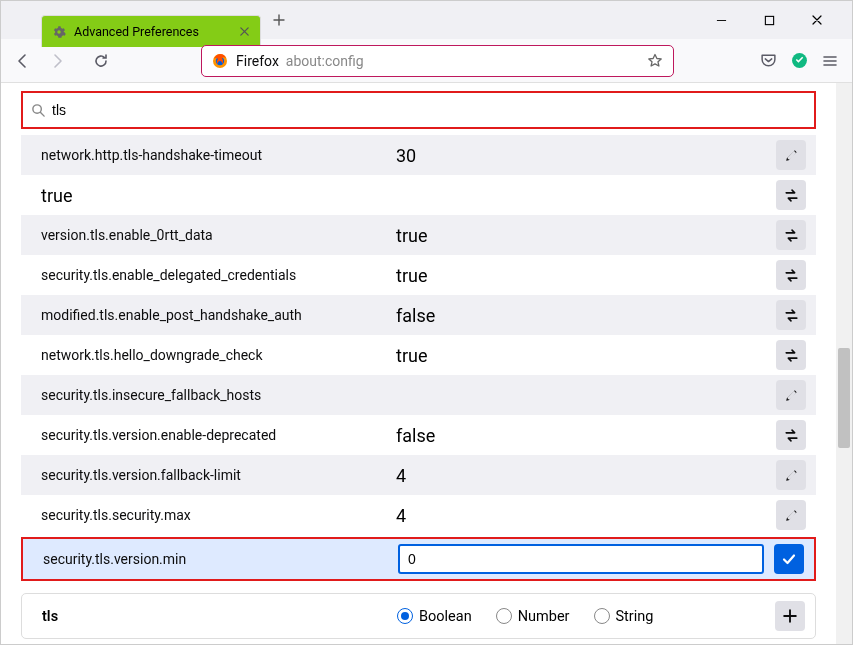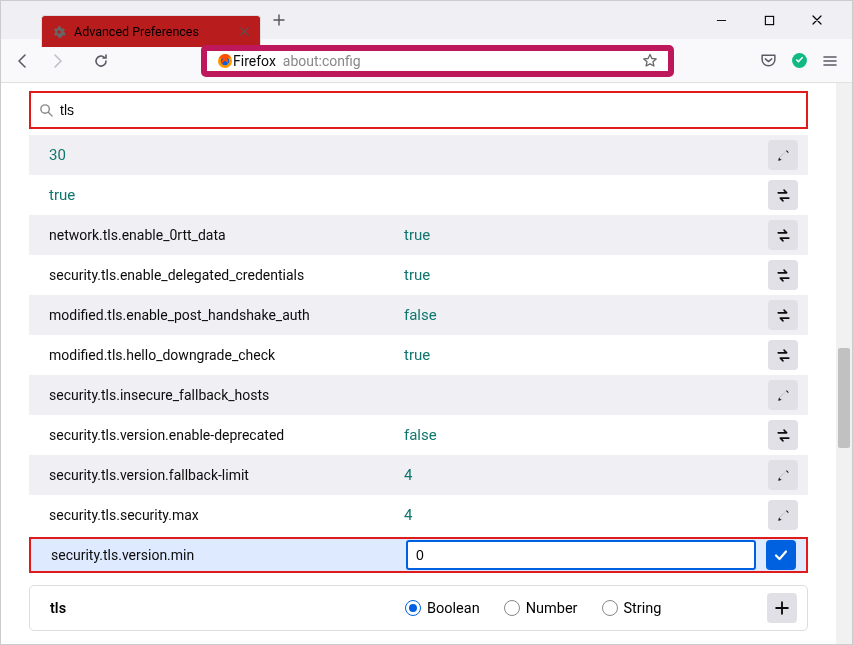--- a/index.html
+++ b/index.html
@@ -14,21 +14,21 @@
   border: 1px solid #ccc;
 }
 .titlebar {
   height: 38px;
   background: #f0f0f4;
   display: flex;
   align-items: center;
   padding-left: 40px;
 }
 .tab {
-  background: #b91c1c;
+  background: #84cc16;
   border-radius: 4px 4px 0 0;
   height: 32px;
   width: 220px;
   display: flex;
   align-items: center;
   padding: 0 10px;
   margin-top: 22px;
   gap: 8px;
   font-size: 12.5px;
   border: 1px solid #ddd;
@@ -57,34 +57,35 @@
 }
 .nav-btn {
   width: 28px; height: 28px; display:flex; align-items:center; justify-content:center;
   color: #5b5b66;
   border-radius: 4px;
 }
 .nav-btn.disabled { color: #bfbfc9; }
 .url-input {
   flex: 1;
   background: #fff;
-  border: 6px solid #be185d;
+  border: 1px solid #be185d;
   border-radius: 5px;
   height: 32px;
   display:flex;
   align-items:center;
   padding: 0 10px;
+  gap: 8px;
   margin: 0 80px 0 80px;
 }
 .url-input .ff-icon { width:16px; height:16px; }
 .url-text { color: #5b5b66; font-size: 14px; }
 .url-text .label { color: #0c0c0d; }
 .end-icons { display:flex; gap:14px; align-items:center; padding-right:6px;}
 .content-wrap { display: flex; height: calc(645px - 38px - 44px - 2px); }
-.content { flex:1; overflow: hidden; padding: 8px 28px; }
+.content { flex:1; overflow: hidden; padding: 8px 20px; }
 .scroll-gutter { width: 16px; background: #f1f1f1; position: relative; }
 .scroll-thumb { position: absolute; left:2px; right:2px; top:265px; height:100px; background:#c1c1c1; border-radius:2px;}
 .search-row {
   display:flex; align-items:center; gap: 10px; margin-bottom: 6px;
 }
 .search-box {
   border: 2.5px solid #e11b1b;
   flex: 1;
   height: 38px;
   display:flex; align-items:center; padding: 0 8px; gap:6px;
@@ -98,30 +99,30 @@
 }
 .show-only-label { font-size:14.5px; }
 .pref-list { }
 .pref-row {
   display:flex; align-items:center;
   height: 40px;
   padding: 0 10px 0 20px;
 }
 .pref-row.odd { background: #f0f0f4; }
 .pref-name { width: 355px; font-size:14px; color:#0c0c0d; }
-.pref-val { flex:1; font-size:15px; color:#0f766e; }
+.pref-val { flex:1; font-size:18px; color:#000000; }
 .action-btn {
   width: 30px; height: 30px; background:#e0e0e6; border-radius:4px;
   display:flex; align-items:center; justify-content:center;
   color:#0c0c0d;
 }
 .highlight-row {
   border: 2.5px solid #e11b1b;
   background: #deeaff;
-  height: 36px;
+  height: 44px;
   display:flex; align-items:center;
   padding: 0 10px 0 20px;
   margin-top: 2px;
 }
 .edit-input {
   flex:1; height: 30px; border: 2px solid #0061e0; border-radius:3px;
   padding: 0 8px; font-size:14px; outline:none;
   margin-right: 10px;
 }
 .confirm-btn {
@@ -250,37 +251,38 @@
       <svg width="15" height="15" viewBox="0 0 16 16">
             <circle cx="6.5" cy="6.5" r="4.5" fill="none" stroke="#888" stroke-width="1.5"></circle>
             <path stroke="#888" stroke-width="1.5" stroke-linecap="round" d="M10.2 10.2L14 14"></path>
           </svg>
       <input class="search-inner" value="tls" style="">
     </div>
   </div>
 
   <div class="pref-list" id="pref-list">
         <div class="pref-row odd">
+          <div class="pref-name">network.http.tls-handshake-timeout</div>
           <div class="pref-val">30</div>
           <div class="action-btn">
             <svg width="15" height="15" viewBox="0 0 16 16">
               <path fill="#0c0c0d" d="M11.5 2.5l2 2L5 13l-2.7.7L3 11l8.5-8.5zM10.8 3.2L4 10v2h2l6.8-6.8-2-2z"></path>
             </svg>
           </div>
         </div>
         <div class="pref-row">
           <div class="pref-val">true</div>
           <div class="action-btn">
             <svg width="17" height="17" viewBox="0 0 16 16">
               <path fill="none" stroke="#0c0c0d" stroke-width="1.5" stroke-linecap="round" stroke-linejoin="round" d="M3 5.5h8l-2.5-2.5M13 10.5H5l2.5 2.5"></path>
             </svg>
           </div>
         </div>
         <div class="pref-row odd">
-          <div class="pref-name">network.tls.enable_0rtt_data</div>
+          <div class="pref-name">version.tls.enable_0rtt_data</div>
           <div class="pref-val">true</div>
           <div class="action-btn">
             <svg width="17" height="17" viewBox="0 0 16 16">
               <path fill="none" stroke="#0c0c0d" stroke-width="1.5" stroke-linecap="round" stroke-linejoin="round" d="M3 5.5h8l-2.5-2.5M13 10.5H5l2.5 2.5"></path>
             </svg>
           </div>
         </div>
         <div class="pref-row">
           <div class="pref-name">security.tls.enable_delegated_credentials</div>
           <div class="pref-val">true</div>
@@ -293,21 +295,21 @@
         <div class="pref-row odd">
           <div class="pref-name">modified.tls.enable_post_handshake_auth</div>
           <div class="pref-val">false</div>
           <div class="action-btn">
             <svg width="17" height="17" viewBox="0 0 16 16">
               <path fill="none" stroke="#0c0c0d" stroke-width="1.5" stroke-linecap="round" stroke-linejoin="round" d="M3 5.5h8l-2.5-2.5M13 10.5H5l2.5 2.5"></path>
             </svg>
           </div>
         </div>
         <div class="pref-row">
-          <div class="pref-name">modified.tls.hello_downgrade_check</div>
+          <div class="pref-name">network.tls.hello_downgrade_check</div>
           <div class="pref-val">true</div>
           <div class="action-btn">
             <svg width="17" height="17" viewBox="0 0 16 16">
               <path fill="none" stroke="#0c0c0d" stroke-width="1.5" stroke-linecap="round" stroke-linejoin="round" d="M3 5.5h8l-2.5-2.5M13 10.5H5l2.5 2.5"></path>
             </svg>
           </div>
         </div>
         <div class="pref-row odd">
           <div class="pref-name">security.tls.insecure_fallback_hosts</div>
           <div class="pref-val"></div>

